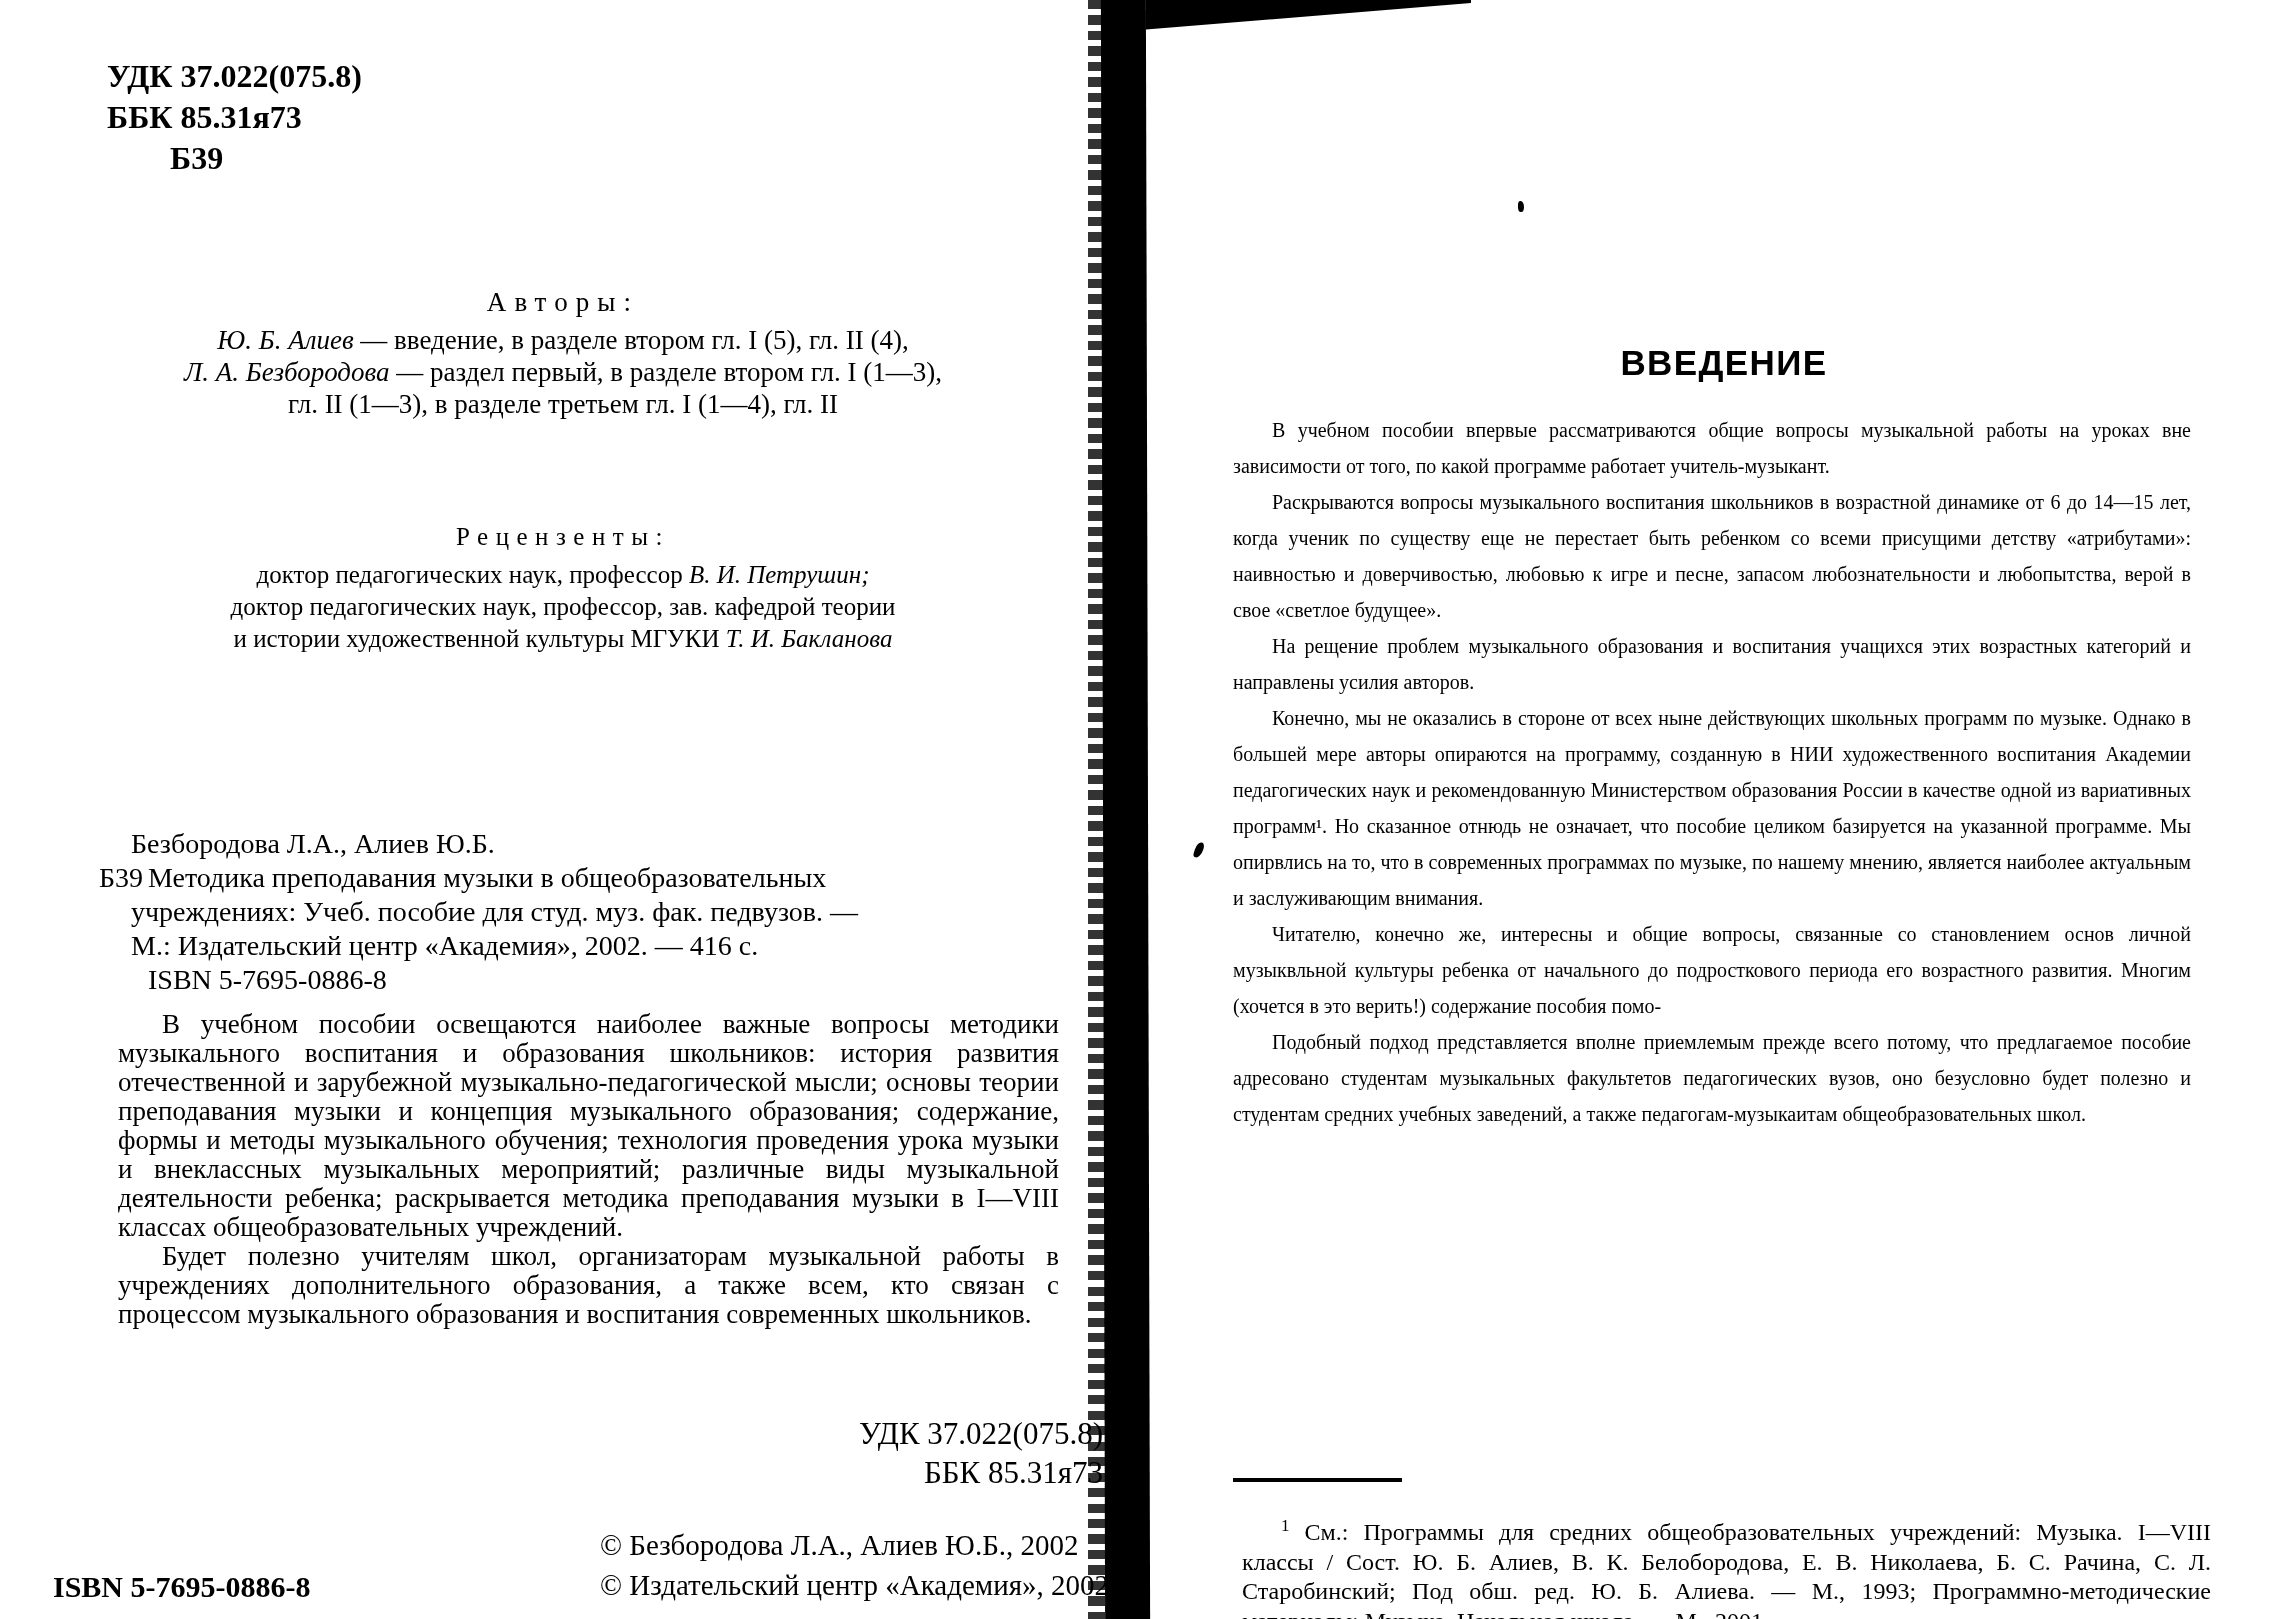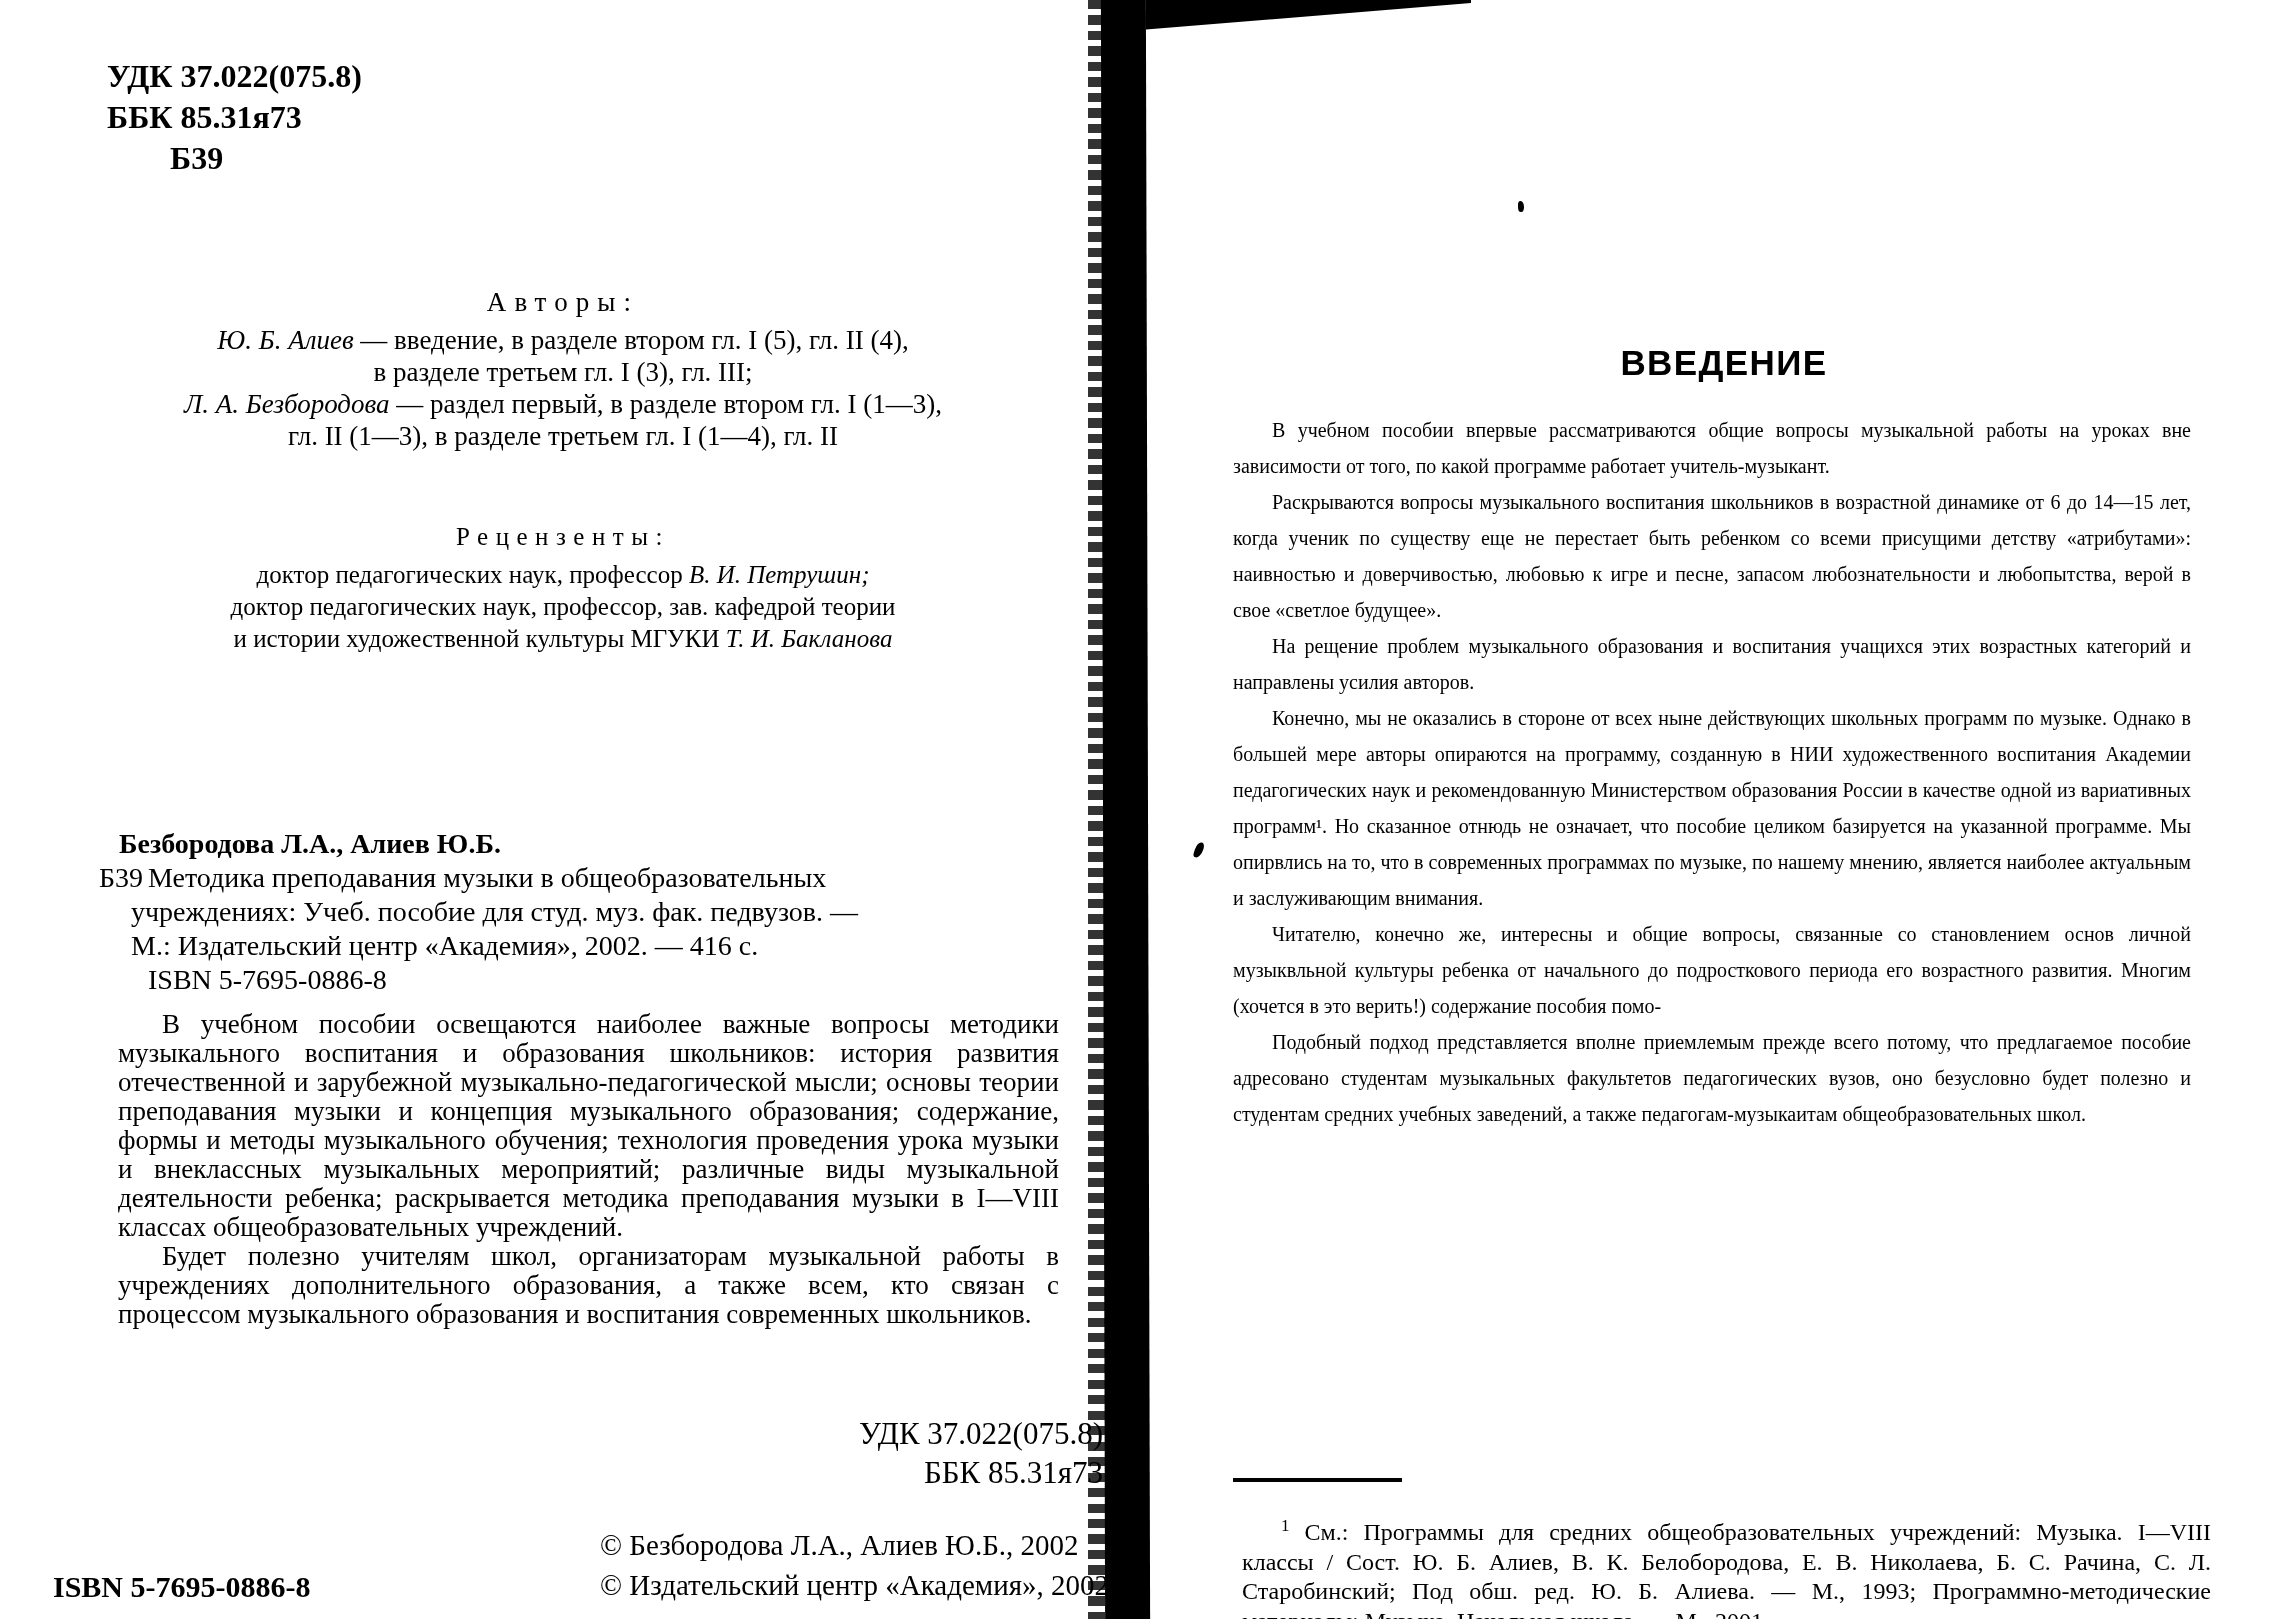--- a/index.html
+++ b/index.html
@@ -24,21 +24,21 @@
   .udk-top{left:107px;top:56px;font-size:32px;line-height:41px;font-weight:700;}
   .udk-top .indent{padding-left:63px;}
 
   .authors-block{left:162px;top:286px;width:802px;text-align:center;font-size:27px;line-height:32px;}
   .sp-heading{letter-spacing:.30em;margin-bottom:5.6px;}
   .authors-block i, .reviewers-block i{font-style:italic;}
 
   .reviewers-block{left:162px;top:521px;width:802px;text-align:center;font-size:25px;line-height:32px;}
 
   .biblio{left:99px;top:827px;width:1006px;font-size:28px;line-height:34px;}
-  .bib-authors{margin-left:20px;font-weight:700;}
+  .bib-authors{margin-left:32px;font-weight:400;}
   .bib-body{position:relative;}
   .bib-code{position:absolute;left:0;top:0;}
   .bib-lines{margin-left:32px;}
   .bib-indent{padding-left:17px;}
 
   .annotation{left:118px;top:1010px;width:941px;font-size:27px;line-height:29px;text-align:justify;}
   .annotation p{margin:0;text-indent:44px;}
 
   .udk-bottom{left:746px;top:1414px;width:357px;text-align:right;font-size:31px;line-height:39px;}
   .isbn-bottom{left:53px;top:1570px;font-size:30px;font-weight:700;}
@@ -59,21 +59,20 @@
 
 <div class="abs udk-top">
   <div>УДК 37.022(075.8)</div>
   <div>ББК 85.31я73</div>
   <div class="indent">Б39</div>
 </div>
 
 <div class="abs authors-block">
   <div class="sp-heading">Авторы:</div>
   <div><i>Ю. Б. Алиев</i><span> — введение, в разделе втором гл. I (5), гл. II (4),</span></div>
-  <div><i></i><span>в разделе третьем гл. I (3), гл. III;</span></div>
   <div><i>Л. А. Безбородова</i><span> — раздел первый, в разделе втором гл. I (1—3),</span></div>
   <div><i></i><span>гл. II (1—3), в разделе третьем гл. I (1—4), гл. II</span></div>
 </div>
 
 <div class="abs reviewers-block">
   <div class="sp-heading">Рецензенты:</div>
   <div><span>доктор педагогических наук, профессор </span><i>В. И. Петрушин;</i></div>
   <div><span>доктор педагогических наук, профессор, зав. кафедрой теории</span><i></i></div>
   <div><span>и истории художественной культуры МГУКИ </span><i>Т. И. Бакланова</i></div>
 </div>

